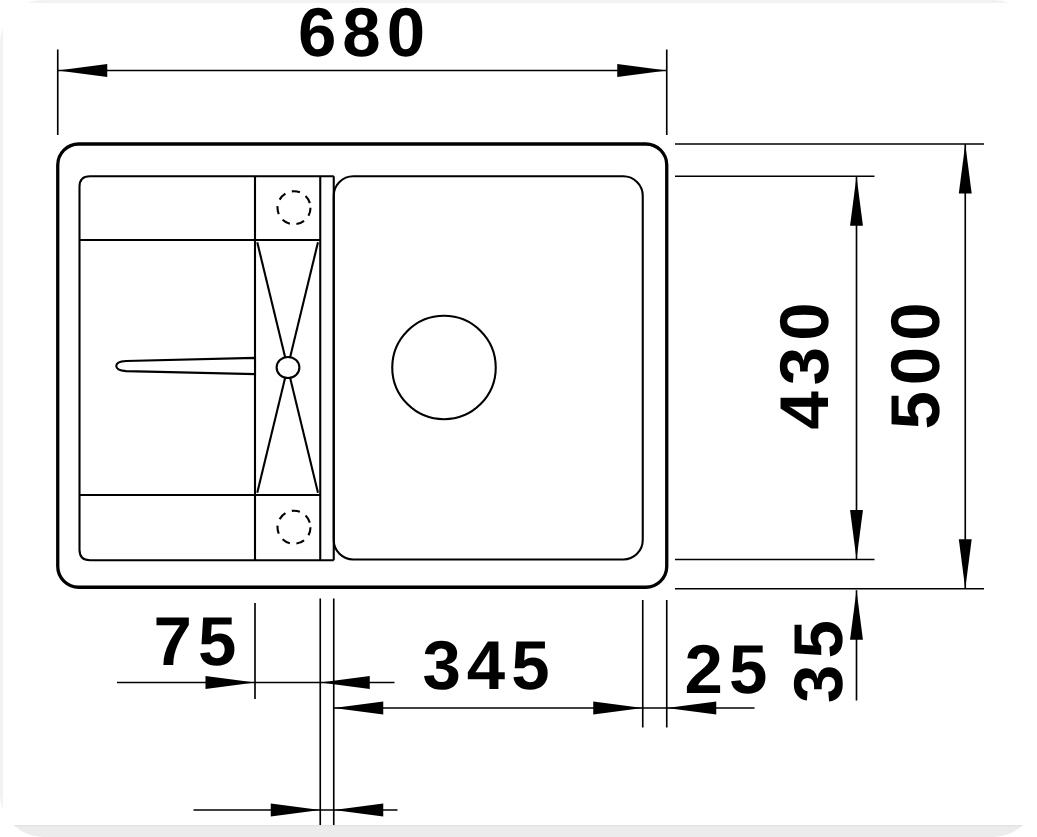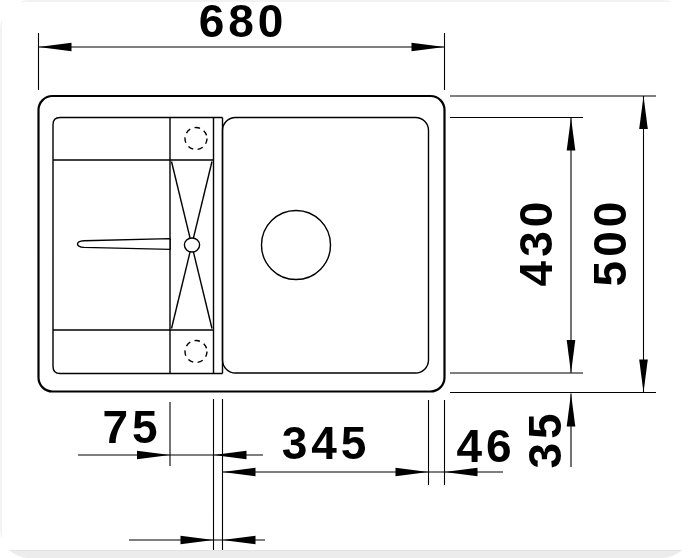--- a/index.html
+++ b/index.html
@@ -121,21 +121,21 @@
   <div class="dim-label" style="left:243px; top:21px;">680</div>
 
   <div class="dim-label vert" style="left:536px; top:242px;">430</div>
 
   <div class="dim-label vert" style="left:610px; top:242px;">500</div>
 
   <div class="dim-label" style="left:108px; top:427px;margin-left:24px;">75</div>
 
   <div class="dim-label" style="left:326px; top:443px;">345</div>
 
-  <div class="dim-label" style="left:486px; top:446px;">46</div>
+  <div class="dim-label" style="left:486px; top:446px;">25</div>
 
   <div class="dim-label vert" style="left:545px; top:439px;">35</div>
 
 
   <div class="edge-top"></div>
   <div class="edge-left"></div>
   <div class="edge-bottom"></div>
 </div>
 
 </body></html>

